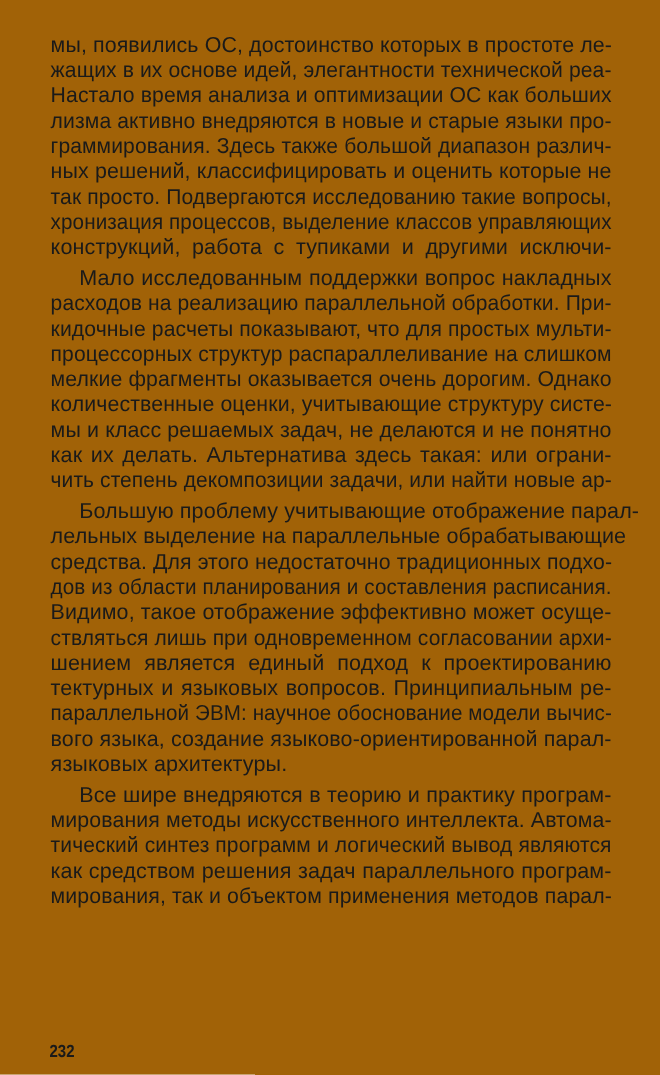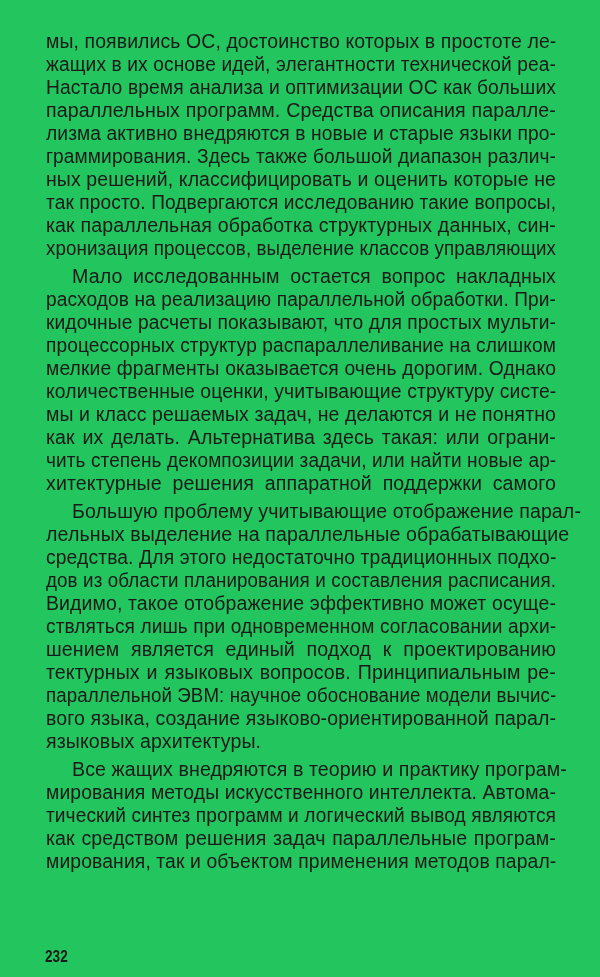--- a/index.html
+++ b/index.html
@@ -1,19 +1,19 @@
 <!DOCTYPE html>
 <html><head>
   <meta charset="utf-8">
   <style>
     html, body { margin: 0; padding: 0; background: #ffffff; }
     body { width: 600px; height: 977px; position: relative; overflow: hidden; }
     .page {
       position: absolute; left: 0; top: 0; width: 600px; height: 977px;
-      background: #22c55e;
+      background: #a16207;
     }
     .text-block {
       position: absolute; left: 46px; top: 30px; width: 510px;
       font-family: "Liberation Serif", "DejaVu Serif", serif;
       font-size: 19.6px;
       color: #1a1a1a;
       letter-spacing: 0.1px;
     }
     .line {
       display: block;
@@ -39,63 +39,61 @@
 </head>
 <body>
 
 <div class="page">
   <div class="text-block">
 
     <div>
       <span class="line" style="transform: scaleX(0.992218); width: 514px;">мы, появились ОС, достоинство которых в простоте ле-</span>
       <span class="line" style="transform: scaleX(0.978887); width: 521px;">жащих в их основе идей, элегантности технической реа-</span>
       <span class="line" style="transform: scaleX(0.982659); width: 519px;">Настало время анализа и оптимизации ОС как больших</span>
-      <span class="line">параллельных программ. Средства описания паралле-</span>
       <span class="line" style="transform: scaleX(0.980769); width: 520px;">лизма активно внедряются в новые и старые языки про-</span>
       <span class="line" style="transform: scaleX(0.977011); width: 522px;">граммирования. Здесь также большой диапазон различ-</span>
       <span class="line" style="transform: scaleX(0.994152); width: 513px;">ных решений, классифицировать и оценить которые не</span>
       <span class="line" style="transform: scaleX(0.977011); width: 522px;">так просто. Подвергаются исследованию такие вопросы,</span>
-      <span class="line">как параллельная обработка структурных данных, син-</span>
       <span class="line" style="transform: scaleX(0.956848); width: 533px;">хронизация процессов, выделение классов управляющих</span>
+      <span class="line">конструкций, работа с тупиками и другими исключи-</span>
     </div>
     <div class="para-gap"></div>
 
     <div>
-      <span class="line indent">Мало исследованным остается вопрос накладных</span>
+      <span class="line indent">Мало исследованным поддержки вопрос накладных</span>
       <span class="line" style="transform: scaleX(0.975143); width: 523px;">расходов на реализацию параллельной обработки. При-</span>
       <span class="line" style="transform: scaleX(0.980769); width: 520px;">кидочные расчеты показывают, что для простых мульти-</span>
       <span class="line" style="transform: scaleX(0.977011); width: 522px;">процессорных структур распараллеливание на слишком</span>
       <span class="line" style="transform: scaleX(0.98646); width: 517px;">мелкие фрагменты оказывается очень дорогим. Однако</span>
       <span class="line" style="transform: scaleX(0.988372); width: 516px;">количественные оценки, учитывающие структуру систе-</span>
       <span class="line" style="transform: scaleX(0.994152); width: 513px;">мы и класс решаемых задач, не делаются и не понятно</span>
       <span class="line">как их делать. Альтернатива здесь такая: или ограни-</span>
       <span class="line" style="transform: scaleX(0.971429); width: 525px;">чить степень декомпозиции задачи, или найти новые ар-</span>
-      <span class="line">хитектурные решения аппаратной поддержки самого</span>
     </div>
     <div class="para-gap"></div>
 
     <div>
       <span class="line indent">Большую проблему учитывающие отображение парал-</span>
       <span class="line">лельных выделение на параллельные обрабатывающие</span>
       <span class="line" style="transform: scaleX(0.98646); width: 517px;">средства. Для этого недостаточно традиционных подхо-</span>
       <span class="line" style="transform: scaleX(0.958647); width: 532px;">дов из области планирования и составления расписания.</span>
       <span class="line" style="transform: scaleX(0.994152); width: 513px;">Видимо, такое отображение эффективно может осуще-</span>
       <span class="line" style="transform: scaleX(0.975143); width: 523px;">ствляться лишь при одновременном согласовании архи-</span>
       <span class="line">шением является единый подход к проектированию</span>
       <span class="line">тектурных и языковых вопросов. Принципиальным ре-</span>
       <span class="line" style="transform: scaleX(0.955056); width: 534px;">параллельной ЭВМ: научное обоснование модели вычис-</span>
       <span class="line" style="transform: scaleX(0.996094); width: 512px;">вого языка, создание языково-ориентированной парал-</span>
       <span class="line last">языковых архитектуры.</span>
     </div>
     <div class="para-gap"></div>
 
     <div>
-      <span class="line indent">Все жащих внедряются в теорию и практику програм-</span>
+      <span class="line indent">Все шире внедряются в теорию и практику програм-</span>
       <span class="line" style="transform: scaleX(0.988372); width: 516px;">мирования методы искусственного интеллекта. Автома-</span>
       <span class="line" style="transform: scaleX(0.975143); width: 523px;">тический синтез программ и логический вывод являются</span>
-      <span class="line">как средством решения задач параллельные програм-</span>
+      <span class="line">как средством решения задач параллельного програм-</span>
       <span class="line" style="transform: scaleX(0.988372); width: 516px;">мирования, так и объектом применения методов парал-</span>
 
     </div>
   </div>
 
   <div class="page-number">232</div>
 </div>
 
 </body></html>

